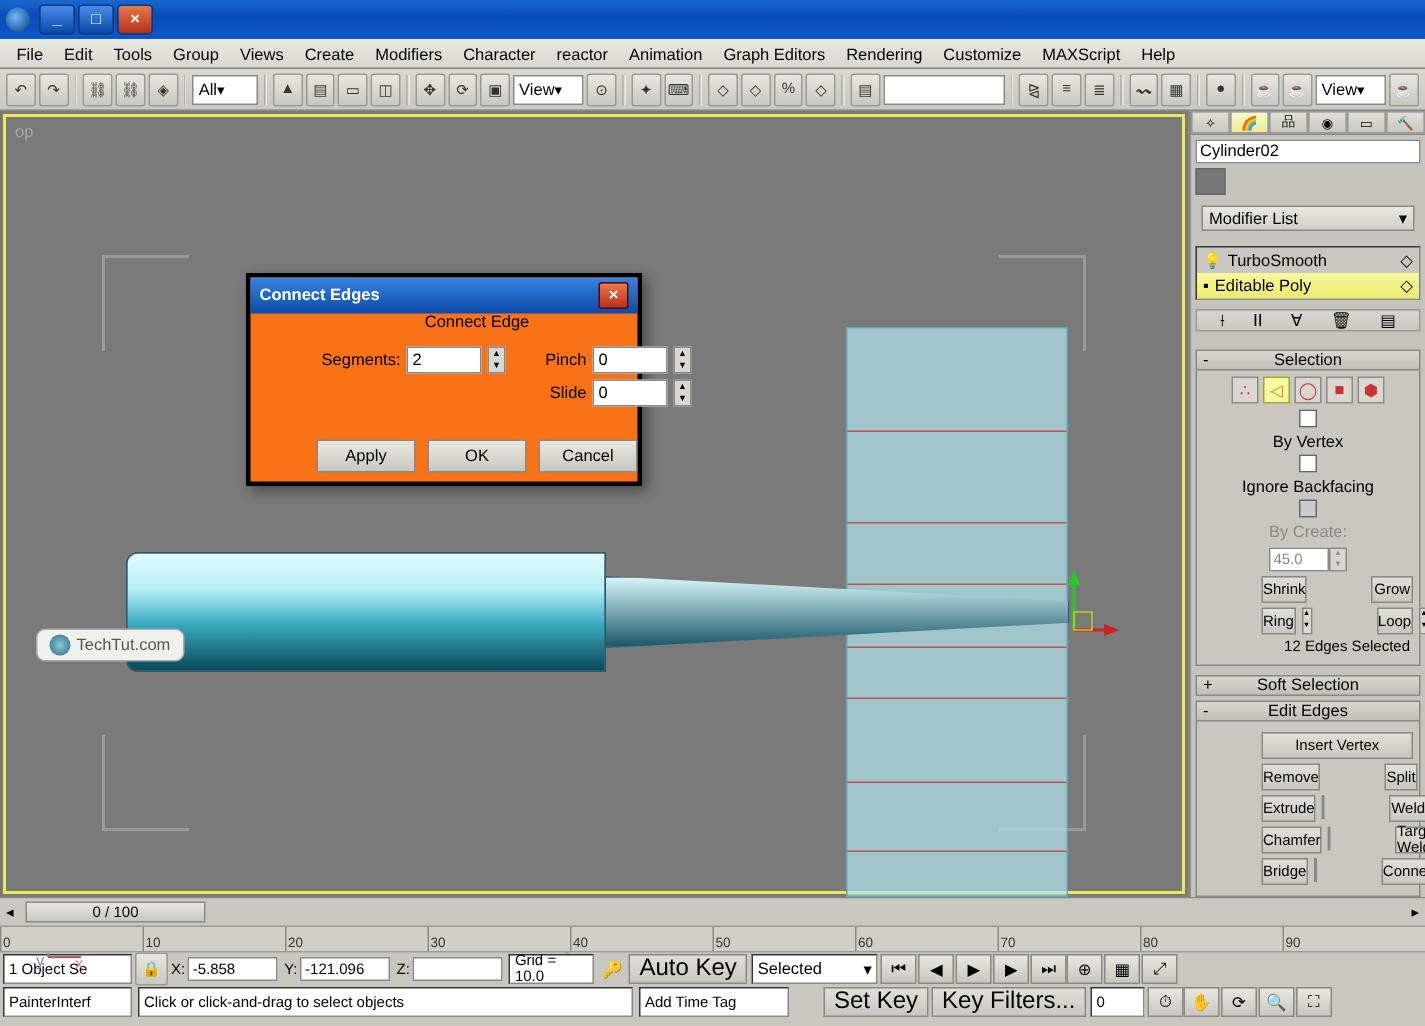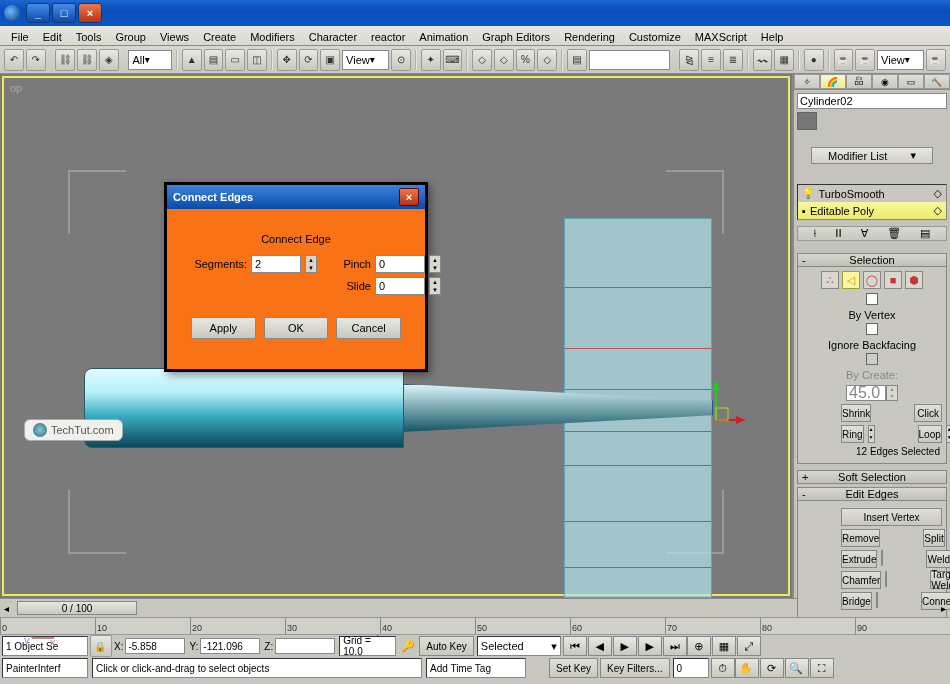--- a/index.html
+++ b/index.html
@@ -29,65 +29,65 @@
 .viewport-border { position:absolute; inset:2px; border: 2px solid #eaea5a; background: #7a7a7a; }
 .viewport-label { position: absolute; top: 4px; left: 6px; color: #a8a8a8; font-size: 11px; }
 .safe-frame { position:absolute; border: 2px solid #888; }
 
 
 .sidepanel { width: 158px; background: #c4c4bc; border-left: 2px solid #888; display:flex; flex-direction:column; }
 .sidetabs { height: 24px; display:flex; background:#b8b8b0; border-bottom:1px solid #888; }
 .sidetab { flex:1; border:1px solid #999; background:linear-gradient(#e0e0d8,#c8c8c0); display:flex; align-items:center; justify-content:center; font-size:9px; }
 .sidetab.active { background: linear-gradient(#f8f8ce, #ecec90); }
 .namefield { margin:3px; height:18px; background:#fff; border:1px solid #888; padding:1px 2px; display:flex; align-items:center; }
-.dropdown { margin:17px; height:18px; background:linear-gradient(#e8e8e0,#d0d0c8); border:1px solid #888; padding:1px 16px; display:flex; align-items:center; justify-content:space-between; }
+.dropdown { margin:7px; height:18px; background:linear-gradient(#e8e8e0,#d0d0c8); border:1px solid #888; padding:1px 4px; display:flex; align-items:center; justify-content:space-between; }
 .modstack { margin:3px; height:100px; background:#c8c8c0; border:1px inset #888; }
 .modrow { display:flex; align-items:center; padding:2px 4px; gap:4px; }
 .modrow.sel { background: linear-gradient(#f8f8a0,#eaea70); }
 .modrow .bulb { font-size:10px; }
 .modbtns { margin:3px; height:20px; background:linear-gradient(#d8d8d0,#c8c8c0); border:1px solid #999; display:flex; align-items:center; justify-content:space-around; padding:0 6px; }
 
 .rollhead { margin:3px 3px 0; height:18px; background:linear-gradient(#d8d8d0,#c0c0b8); border:1px solid #888; display:flex; align-items:center; justify-content:center; position:relative; font-size:11px; }
 .rollhead .pm { position:absolute; left:4px; }
 .rollbody { margin:0 3px 3px; background:#c8c8c0; border:1px solid #888; border-top:none; padding:4px; }
 .subobj { display:flex; gap:3px; justify-content:center; margin-bottom:4px; }
 .subobj .so { width:18px; height:18px; border:1px solid #888; background:#d8d8d0; display:flex; align-items:center; justify-content:center; }
 .subobj .so.sel { background:#f8f8a0; border:1px solid #a0a030; }
 .chk { display:flex; align-items:center; gap:4px; margin:2px 0; font-size:11px;flex-direction:column; }
 .chkbox { width:12px; height:12px; background:#fff; border:1px solid #666; }
 .spin { display:inline-flex; }
-.spininp { width:40px; height:16px; background:#fff; border:1px solid #888; padding:0 2px; font-size:16px; color:#888; }
+.spininp { width:40px; height:16px; background:#fff; border:1px solid #888; padding:0 2px; font-size:10px; color:#888; }
 .spinbt { width:12px; height:16px; border:1px solid #888; background:#d8d8d0; display:flex; flex-direction:column; }
 .spinbt div { flex:1; font-size:5px; text-align:center; line-height:7px; }
 .btnrow { display:flex; gap:4px; margin:3px 0; }
 .pbtn { flex:1; height:18px; background:linear-gradient(#e0e0d8,#c8c8c0); border:1px solid #888; display:flex; align-items:center; justify-content:center; font-size:10px;margin-left:39px; }
 .sqbtn { width:16px; height:16px; border:1px solid #888; background:#d0d0c8; }
 .status-txt { text-align:right; font-size:10px; margin:2px; }
 
 
 .bottom { height: 86px; background:#c8c8c0; border-top:1px solid #888; }
 .timeslider { height:18px; background:#c8c8c0; display:flex; align-items:center; }
 .timeslider .thumb { width:120px; height:14px; margin-left:4px; background:linear-gradient(#e8e8e0,#c8c8c0); border:1px solid #888; display:flex; align-items:center; justify-content:center; font-size:10px; }
 .timeruler { height:18px; background:#d0d0c8; position:relative; border-top:1px solid #999; border-bottom:1px solid #999; }
 .tick { position:absolute; top:0; bottom:0; width:1px; background:#888; }
 .ticklbl { position:absolute; bottom:1px; font-size:9px; color:#333; }
 .statusrow { display:flex; height:24px; align-items:center; gap:0; }
 .statbox { height:20px; background:#fff; border:1px inset #888; padding:1px 3px; font-size:10px; display:flex; align-items:center; margin:0 2px; }
-.statbtn { height:20px; background:linear-gradient(#e0e0d8,#c8c8c0); border:1px solid #888; padding:0 6px; font-size:10px; display:flex; align-items:center; margin:0 1px; }
+.statbtn { height:20px; background:linear-gradient(#e0e0d8,#c8c8c0); border:1px solid #888; padding:0 6px; font-size:16px; display:flex; align-items:center; margin:0 1px; }
 .coord { display:flex; align-items:center; margin:0 2px; }
 .coord label { font-size:10px; margin-right:2px; }
 .coord input { width:60px; height:16px; background:#fff; border:1px solid #888; font-size:10px; padding:0 2px; }
 .playbtns { display:flex; gap:1px; }
 .playbtn { width:24px; height:20px; background:linear-gradient(#e8e8e0,#c8c8c0); border:1px solid #888; display:flex; align-items:center; justify-content:center; }
 
 
 .dialog { position:absolute; top:108px; left:164px; width:264px; background:#f97316; border:3px solid #000000; box-shadow:3px 3px 8px rgba(0,0,0,.4); }
 .dtitle { height:24px; background:linear-gradient(#3a84e0,#0a4aa8); color:#fff; display:flex; align-items:center; padding:0 6px; font-weight:bold; font-size:11px; }
 .dtitle .dclose { margin-left:auto; width:20px; height:18px; background:linear-gradient(#e87a4a,#b8301a); border:1px solid #600; color:#fff; display:flex; align-items:center; justify-content:center; font-weight:bold; border-radius:2px; }
-.dbody { padding:24px; }
+.dbody { padding:0;margin-left:44px; }
 .dhdr { text-align:center; font-size:11px; margin-bottom:6px; }
 .drow { display:flex; align-items:center; margin:4px 0; gap:4px; }
 .drow label { width:56px; text-align:right; font-size:11px; }
 .dinp { width:50px; height:18px; background:#fff; border:1px solid #888; padding:0 3px; font-size:11px; }
 .dspin { width:12px; height:18px; border:1px solid #888; background:#d8d8d0; display:flex; flex-direction:column; }
 .dspin div { flex:1; font-size:6px; text-align:center; line-height:8px; }
 .dbtns { display:flex; gap:8px; justify-content:center; margin-top:12px; padding:6px 0; }
 .dbtn { width:72px; height:22px; background:linear-gradient(#e8e8e0,#c8c8c0); border:1px solid #888; font-size:11px; }
 
 
@@ -351,21 +351,21 @@
         <div class="spin">
             <input class="spininp" value="45.0" style="">
             <div class="spinbt">
               <div>▲</div>
               <div>▼</div>
             </div>
           </div>
       </div>
       <div class="btnrow">
         <div class="pbtn">Shrink</div>
-        <div class="pbtn">Click</div>
+        <div class="pbtn">Grow</div>
       </div>
       <div class="btnrow">
         <div class="pbtn">Ring</div>
         <div class="spinbt" style="height:18px">
             <div>▲</div>
             <div>▼</div>
           </div>
         <div class="pbtn">Loop</div>
         <div class="spinbt" style="height:18px">
             <div>▲</div>

